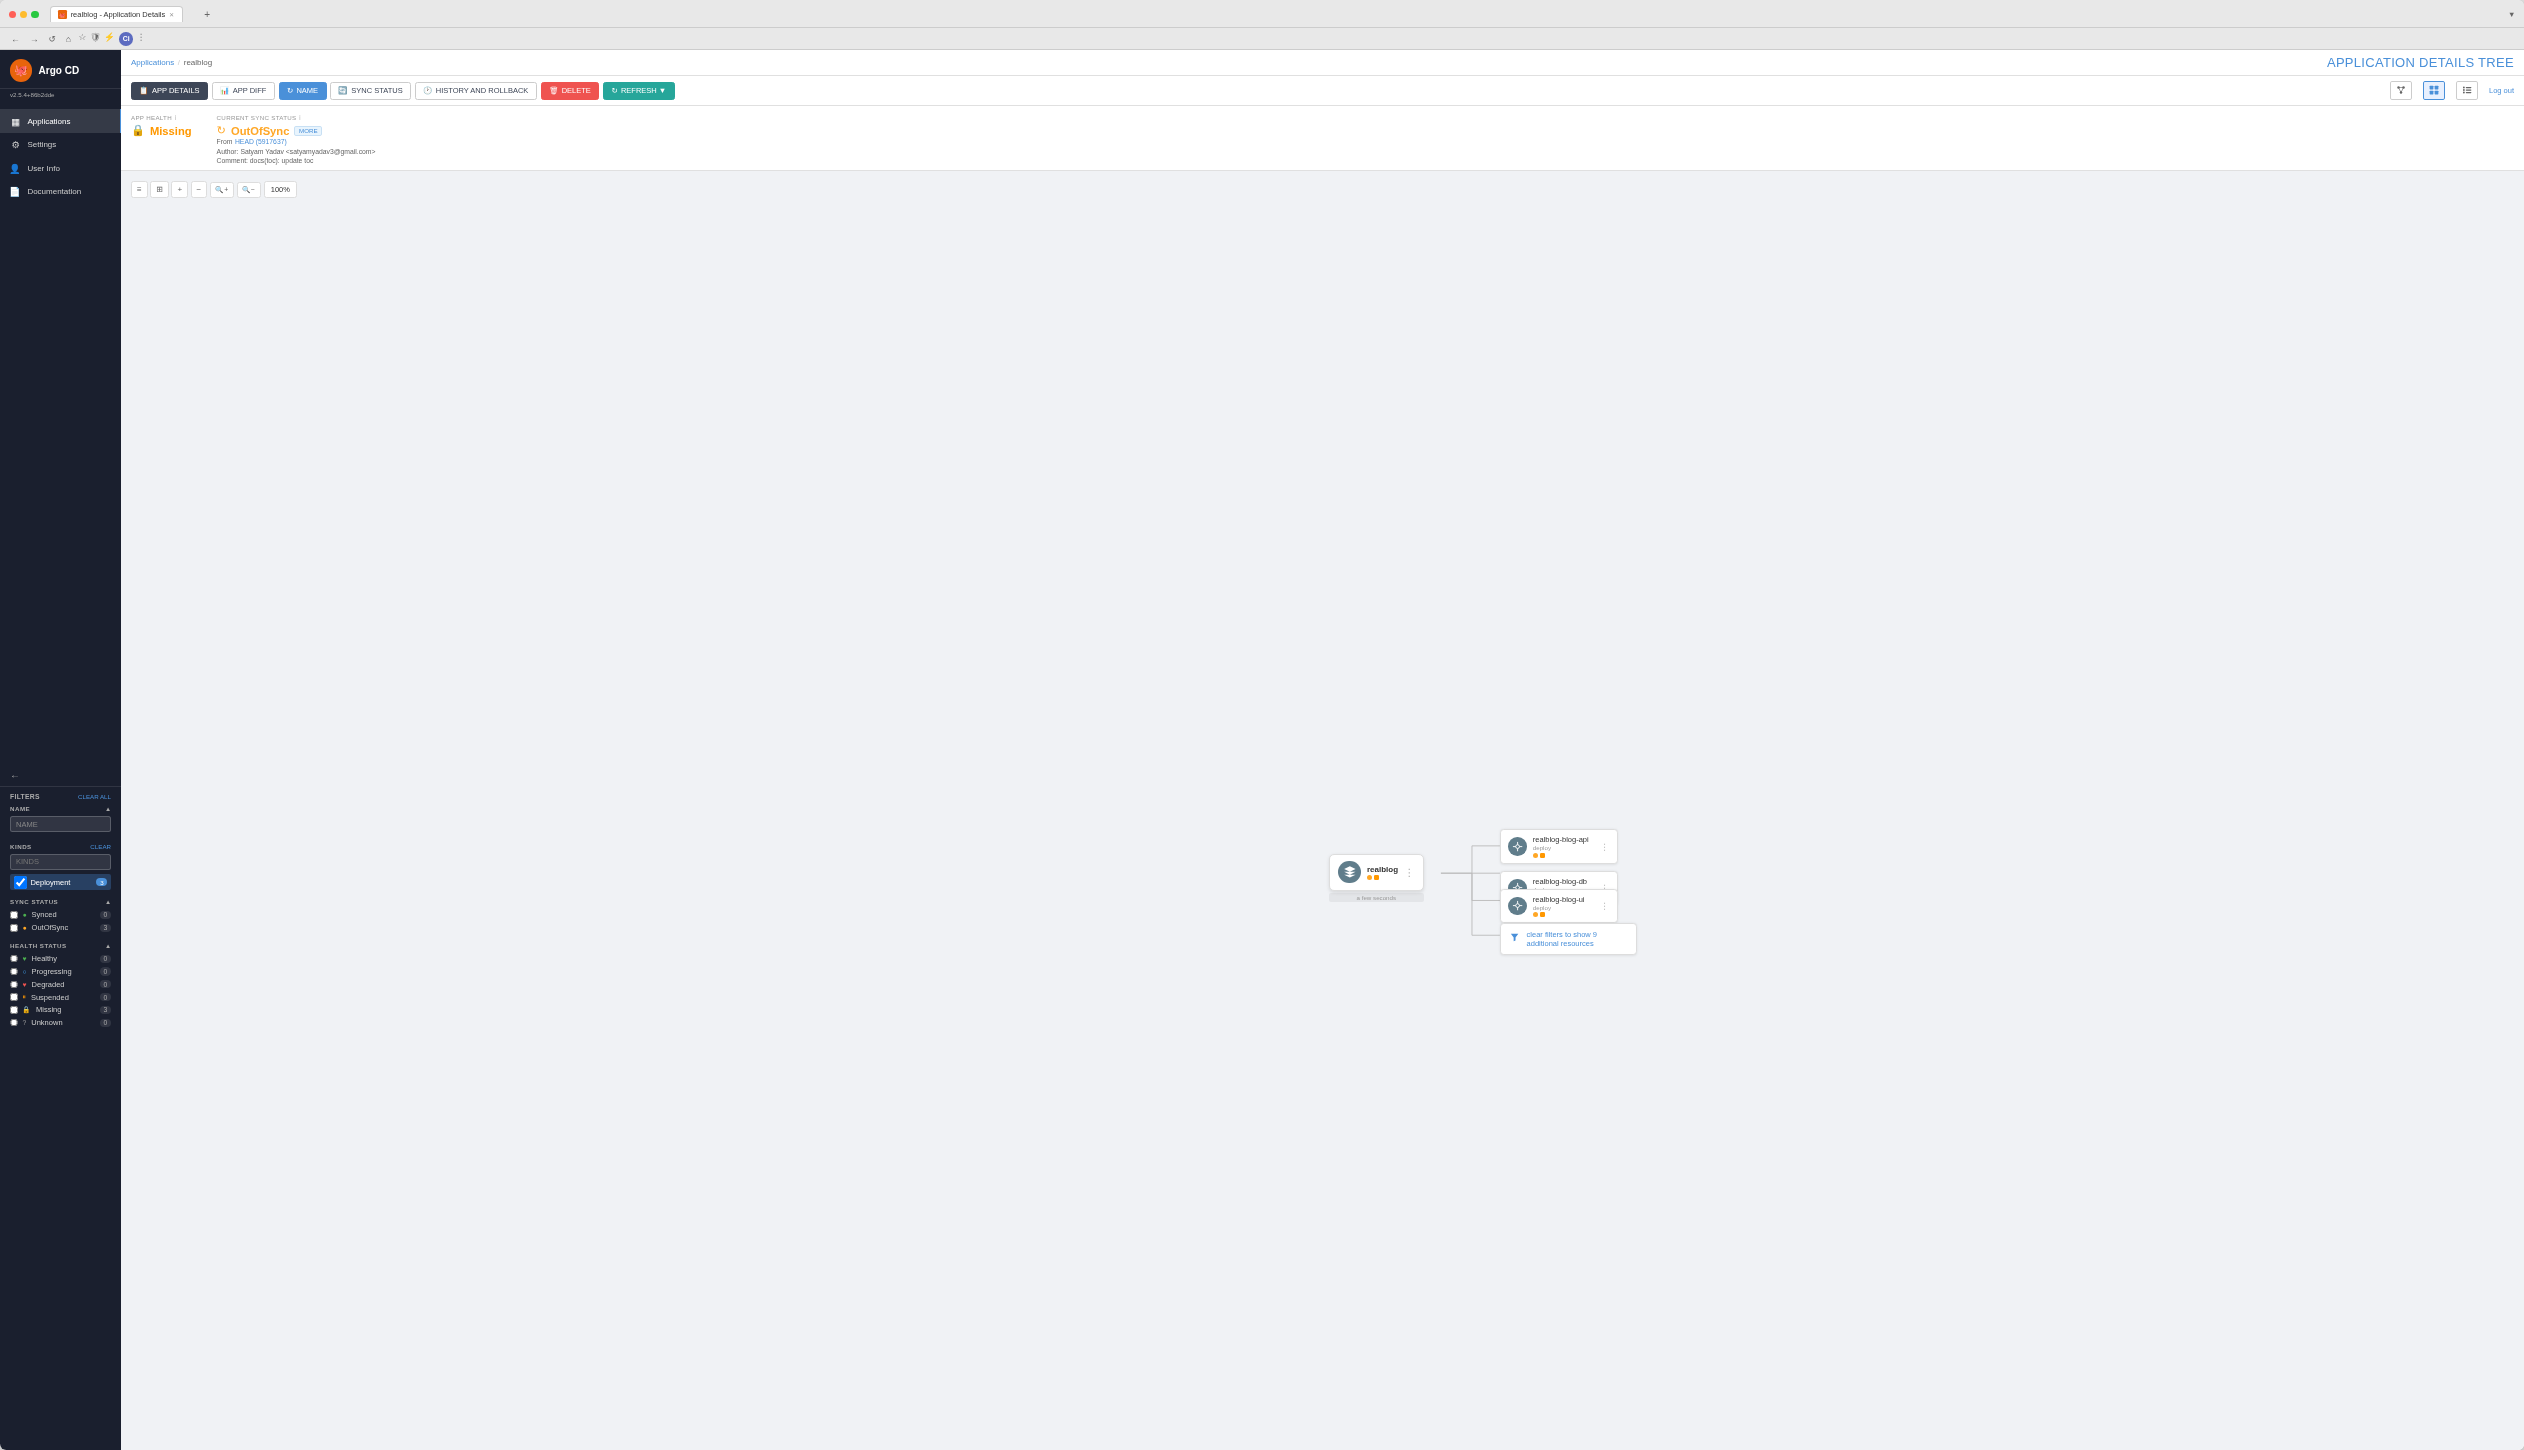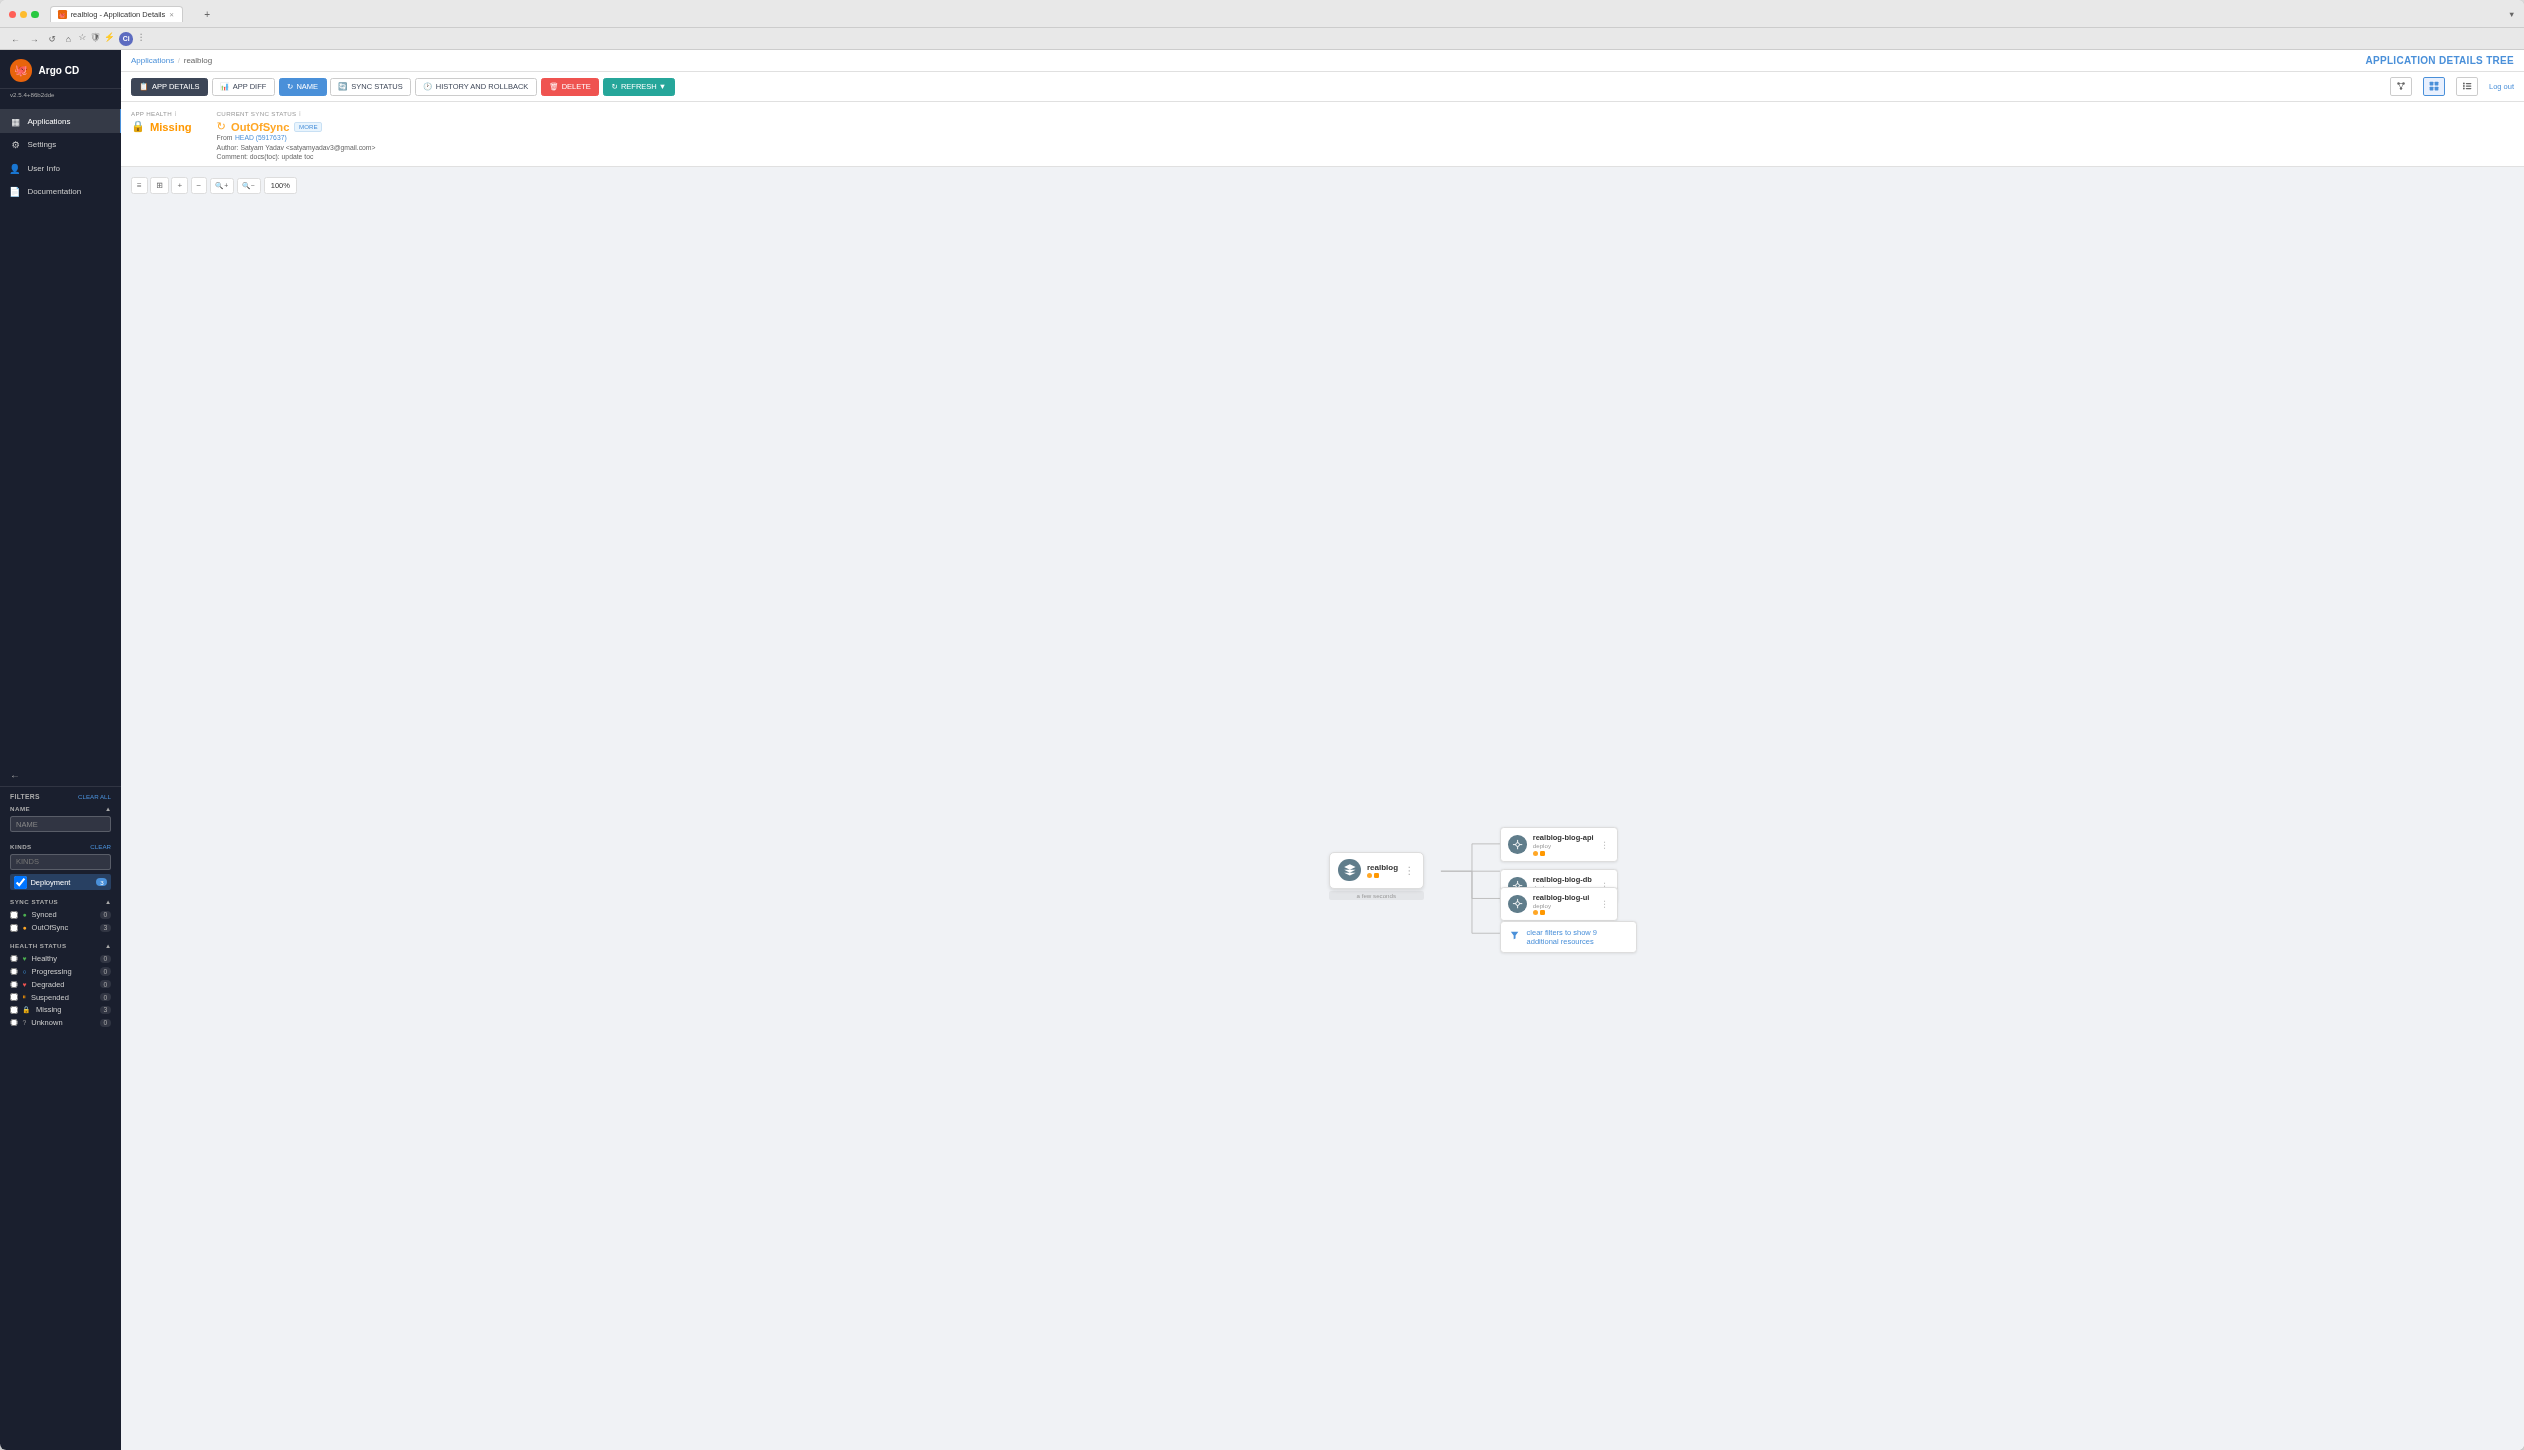--- a/index.html
+++ b/index.html
@@ -67,21 +67,21 @@
 
     
     .main-content { flex: 1; display: flex; flex-direction: column; overflow: hidden; }
 
     
     .top-bar { background: #fff; border-bottom: 0.6px solid #e0e0e0; padding: 5px 10px; display: flex; align-items: center; justify-content: space-between; }
     .breadcrumb { display: flex; align-items: center; gap: 3.7px; font-size: 8px; color: #666; }
     .breadcrumb a { color: #4a90d9; text-decoration: none; cursor: pointer; }
     .breadcrumb-sep { color: #ccc; }
     .breadcrumb-current { color: #666; }
-    .top-bar-right { font-size: 10px; color: #4a90d9; font-weight: 700; letter-spacing: 0.3px; cursor: pointer; }
+    .top-bar-right { font-size: 13px; color: #4a90d9; font-weight: 400; letter-spacing: 0.3px; cursor: pointer; }
 
     
     .toolbar { background: #fff; border-bottom: 0.6px solid #e0e0e0; padding: 5px 10px; display: flex; align-items: center; gap: 3.7px; flex-wrap: wrap; justify-content: space-between; }
     .toolbar-left { display: flex; gap: 3.7px; flex-wrap: wrap; }
     .toolbar-btn { display: flex; align-items: center; gap: 3.1px; padding: 3.1px 7.5px; border-radius: 2.5px; border: 0.6px solid; cursor: pointer; font-size: 7.5px; font-weight: 500; }
     .btn-dark { background: #3d4657; color: #fff; border-color: #3d4657; }
     .btn-outline-dark { background: #fff; color: #3d4657; border-color: #ccc; }
     .btn-blue { background: #4a90d9; color: #fff; border-color: #4a90d9; }
     .btn-red { background: #ef5350; color: #fff; border-color: #ef5350; }
     .btn-teal { background: #26a69a; color: #fff; border-color: #26a69a; }
@@ -111,21 +111,21 @@
     .app-node { background: #fff; border: 0.6px solid #ddd; border-radius: 5px; padding: 6.2px 8.7px; display: flex; align-items: center; gap: 6.2px; box-shadow: 0 1.2px 3.7px rgba(0,0,0,0.1); min-width: 99px; cursor: pointer; }
     .app-node-icon { width: 22.4px; height: 22.4px; background: #607d8b; border-radius: 50%; display: flex; align-items: center; justify-content: center; color: white; font-size: 11.2px; }
     .app-node-info { flex: 1; }
     .app-node-name { font-size: 8px; font-weight: 600; color: #333; }
     .app-node-status { display: flex; gap: 2.5px; margin-top: 1.2px; }
     .app-node-menu { color: #aaa; cursor: pointer; font-size: 10px; }
     .app-node-time { font-size: 6.2px; color: #999; text-align: center; margin-top: 2.5px; background: rgba(0,0,0,0.05); border-radius: 1.9px; padding: 1.2px 3.7px; }
     .resource-node { background: #fff; border: 0.6px solid #ddd; border-radius: 3.7px; padding: 5px 7.5px; display: flex; align-items: center; gap: 6.2px; min-width: 112px; box-shadow: 0 0.6px 2.5px rgba(0,0,0,0.08); cursor: pointer; }
     .resource-node-icon { width: 18.6px; height: 18.6px; background: #607d8b; border-radius: 50%; display: flex; align-items: center; justify-content: center; color: white; font-size: 8.7px; }
     .resource-node-info { flex: 1; }
-    .resource-node-name { font-size: 7.5px; font-weight: 700; color: #333; }
+    .resource-node-name { font-size: 7.5px; font-weight: 400; color: #333; }
     .resource-node-label { font-size: 6.2px; color: #999; }
     .resource-node-status { display: flex; gap: 1.9px; margin-top: 1.2px; }
     .resource-node-menu { color: #aaa; cursor: pointer; font-size: 8.7px; }
 
     
     .filter-node { background: #fff; border: 0.6px solid #ddd; border-radius: 3.7px; padding: 6.2px 8.7px; display: flex; align-items: center; gap: 6.2px; min-width: 137px; box-shadow: 0 0.6px 2.5px rgba(0,0,0,0.08); cursor: pointer; }
     .filter-node-icon { color: #4a90d9; font-size: 12.4px; }
     .filter-node-text { font-size: 7.5px; color: #4a90d9; }
 
     

